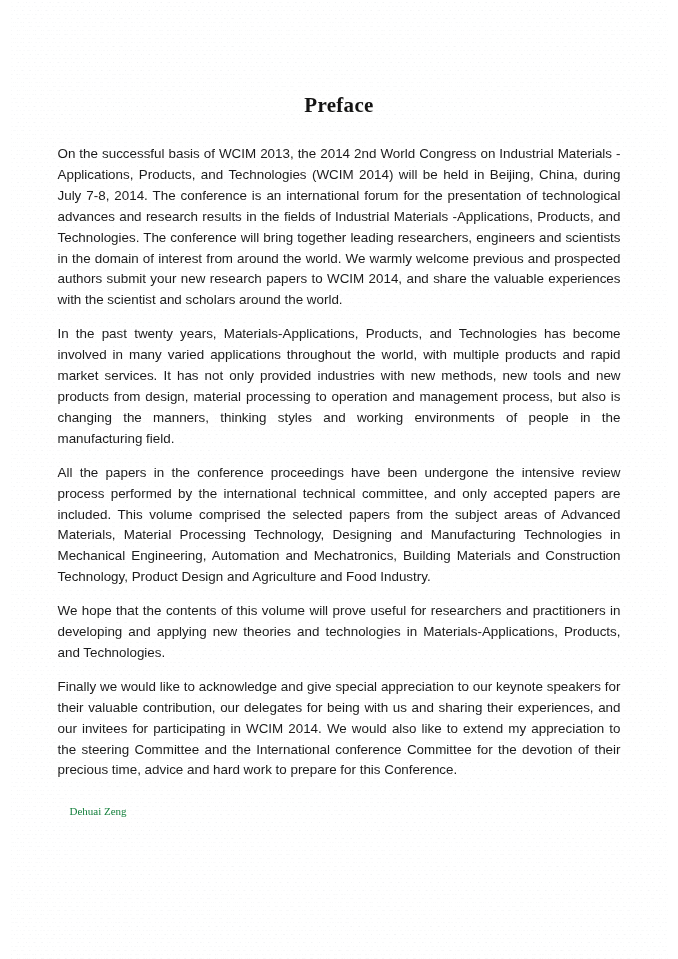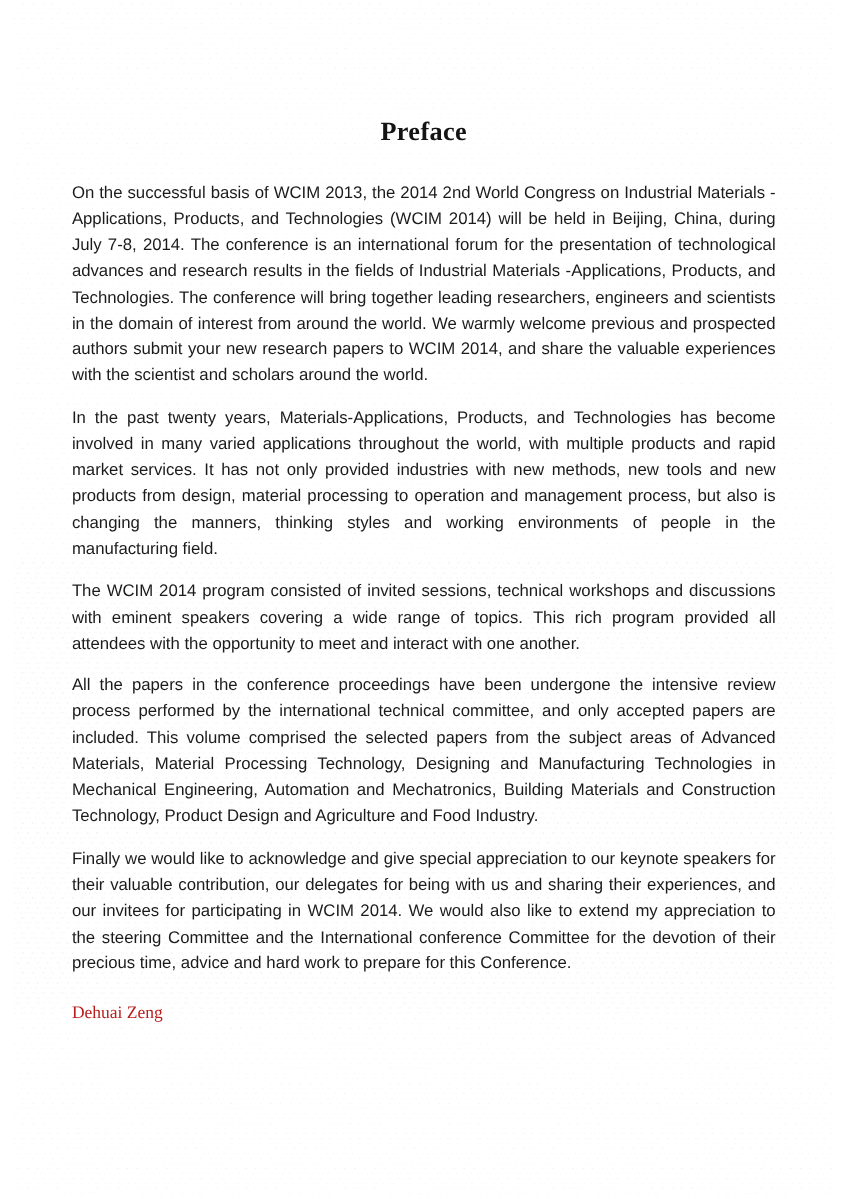--- a/index.html
+++ b/index.html
@@ -97,50 +97,50 @@
     line-height: 20.9px;
     color: #1b1b1b;
     hyphens: none;
   }
 
   p.para:last-child {
     margin-bottom: 0;
   }
 
   p.signature {
-    margin: 0;
+    margin: 12px;
     padding-top: 7px;
     text-align: left;
     font-family: "Liberation Serif", "DejaVu Serif", serif;
-    font-size: 14px;
+    font-size: 11px;
     line-height: 20.9px;
-    color: #b91c1c;
+    color: #15803d;
   }
 </style>
 </head>
 <body>
 
 <div class="page">
 
   <div class="watermark"></div>
 
   <div class="content">
 
     <h1 class="doc-title">Preface</h1>
 
     <div class="body-text">
 
       <p class="para">On the successful basis of WCIM 2013, the 2014 2nd World Congress on Industrial Materials -Applications, Products, and Technologies (WCIM 2014) will be held in Beijing, China, during July 7-8, 2014. The conference is an international forum for the presentation of technological advances and research results in the fields of Industrial Materials -Applications, Products, and Technologies. The conference will bring together leading researchers, engineers and scientists in the domain of interest from around the world. We warmly welcome previous and prospected authors submit your new research papers to WCIM 2014, and share the valuable experiences with the scientist and scholars around the world.</p>
 
       <p class="para">In the past twenty years, Materials-Applications, Products, and Technologies has become involved in many varied applications throughout the world, with multiple products and rapid market services. It has not only provided industries with new methods, new tools and new products from design, material processing to operation and management process, but also is changing the manners, thinking styles and working environments of people in the manufacturing field.</p>
 
-      <p class="para">The WCIM 2014 program consisted of invited sessions, technical workshops and discussions with eminent speakers covering a wide range of topics. This rich program provided all attendees with the opportunity to meet and interact with one another.</p>
 
       <p class="para">All the papers in the conference proceedings have been undergone the intensive review process performed by the international technical committee, and only accepted papers are included. This volume comprised the selected papers from the subject areas of Advanced Materials, Material Processing Technology, Designing and Manufacturing Technologies in Mechanical Engineering, Automation and Mechatronics, Building Materials and Construction Technology, Product Design and Agriculture and Food Industry.</p>
 
+      <p class="para">We hope that the contents of this volume will prove useful for researchers and practitioners in developing and applying new theories and technologies in Materials-Applications, Products, and Technologies.</p>
 
       <p class="para">Finally we would like to acknowledge and give special appreciation to our keynote speakers for their valuable contribution, our delegates for being with us and sharing their experiences, and our invitees for participating in WCIM 2014. We would also like to extend my appreciation to the steering Committee and the International conference Committee for the devotion of their precious time, advice and hard work to prepare for this Conference.</p>
 
       <p class="signature">Dehuai Zeng</p>
 
     </div>
   </div>
 </div>
 
 </body></html>

